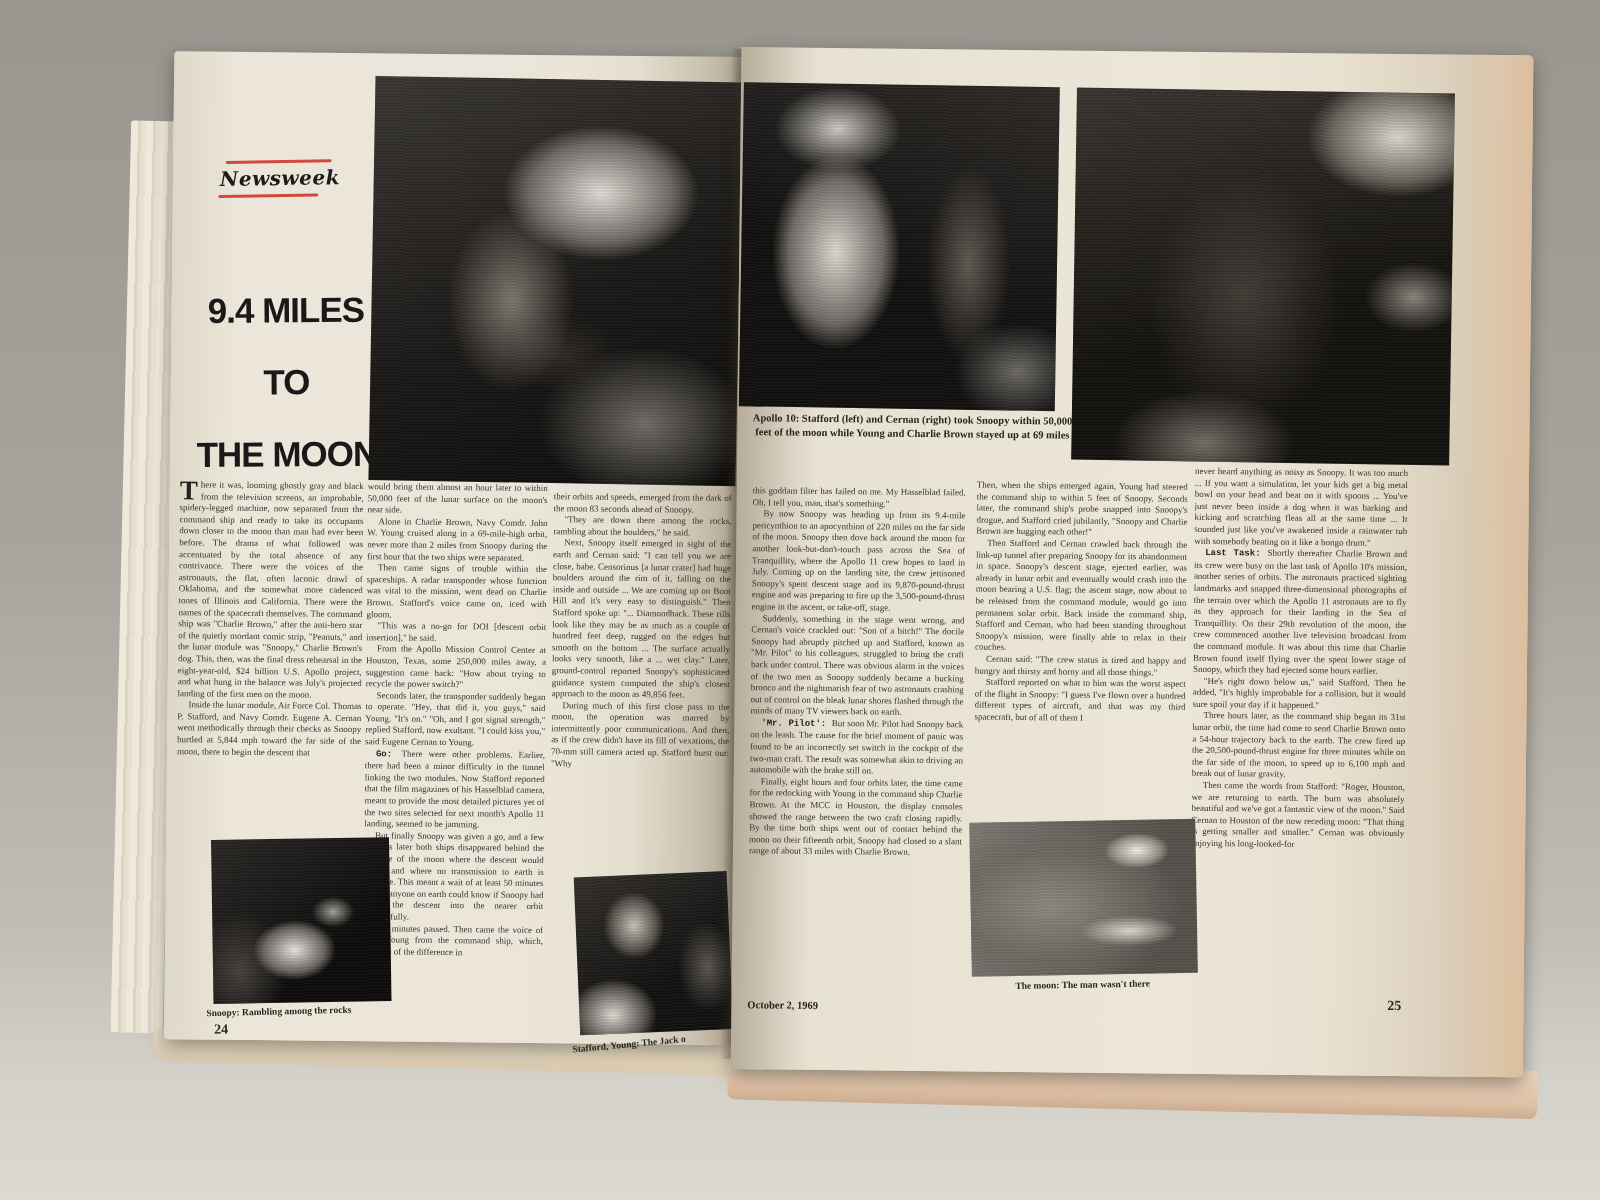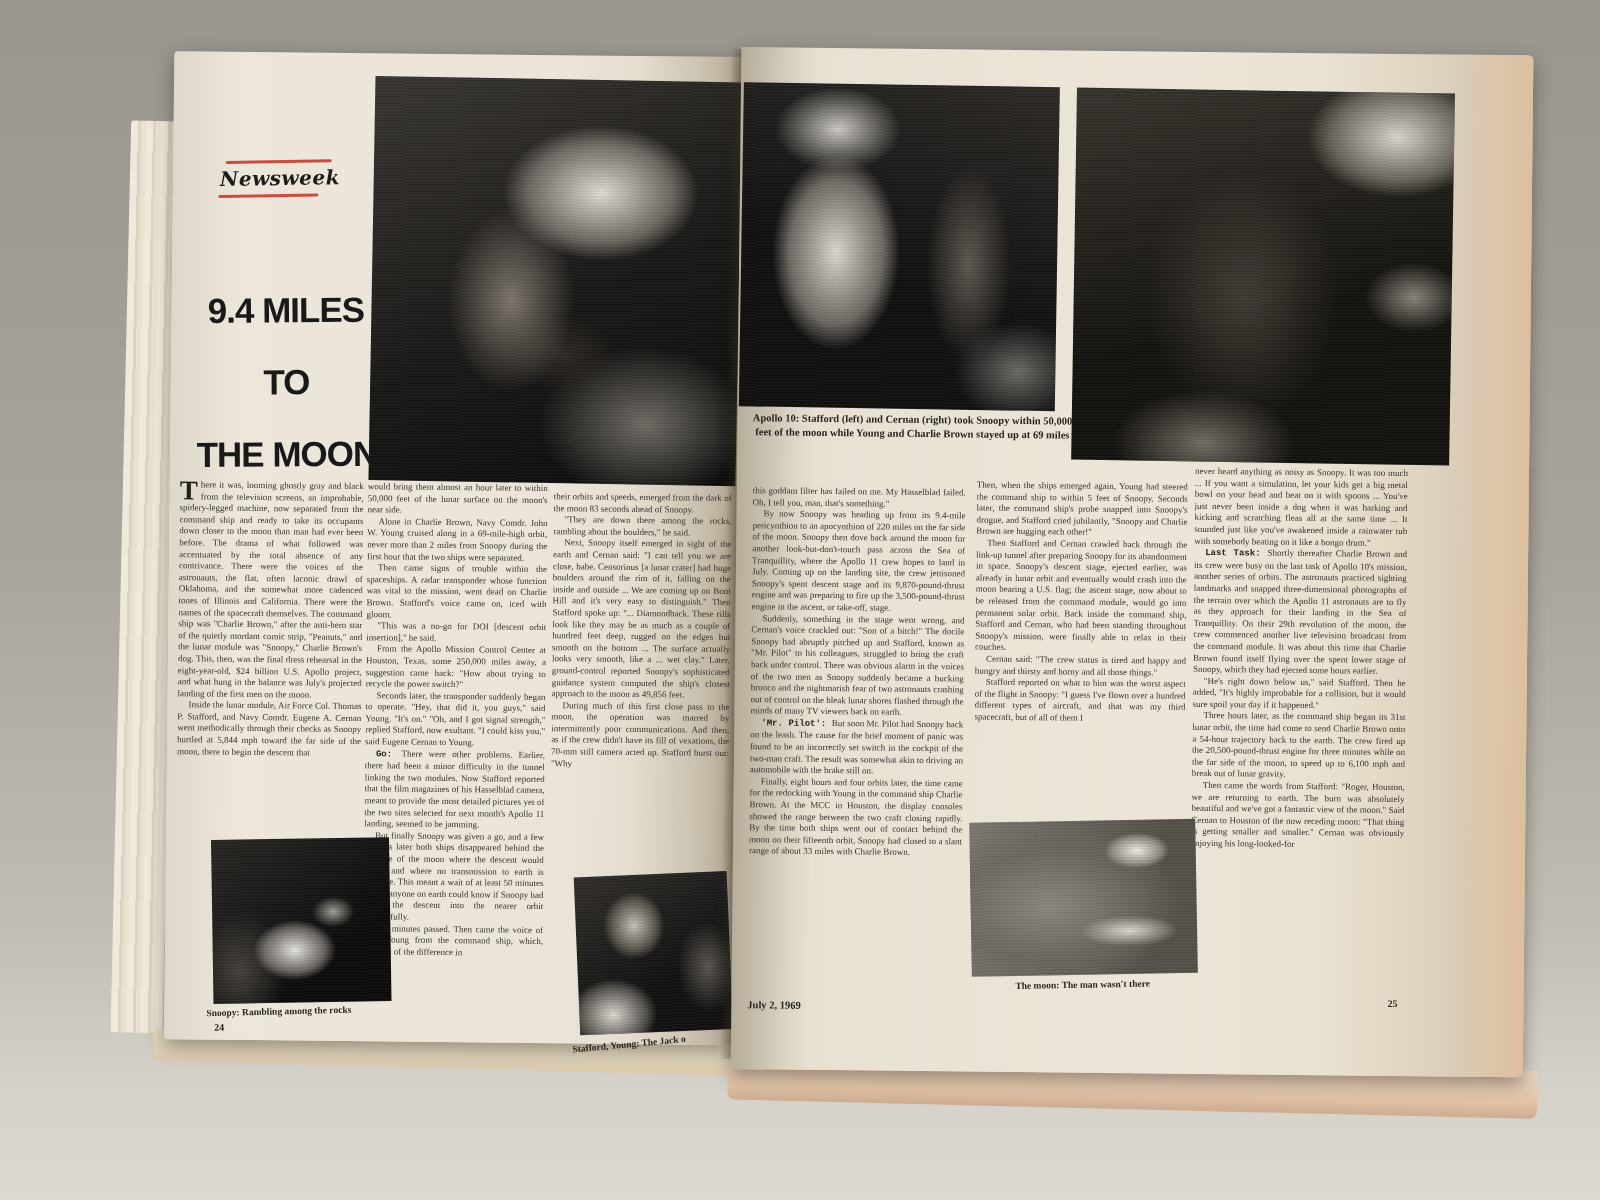--- a/index.html
+++ b/index.html
@@ -139,21 +139,21 @@
     font-weight:bold;color:#28261f;font-size:9.5px;line-height:12px;
     position:absolute;overflow:hidden;white-space:nowrap;
   }
   .cap-snoopy{left:42px;top:952px;width:210px;transform:rotate(-2deg);}
   .cap-helmet{left:408px;top:980px;width:158px;transform:rotate(-6deg);}
   .cap-top{
     left:14px;top:364px;width:322px;text-align:center;white-space:normal;
     font-size:10.5px;line-height:14px;
   }
   .cap-moon{left:238px;top:928px;width:226px;text-align:center;transform:rotate(-1.6deg);}
-  .pagenum{position:absolute;font-weight:bold;font-size:10px;color:#2a2822;}
+  .pagenum{position:absolute;font-weight:bold;font-size:14px;color:#2a2822;}
   .pn-left{left:50px;top:970px;transform:rotate(-2deg);}
   .pn-right{left:656px;top:944px;}
   .footer-date{position:absolute;left:16px;top:952px;font-weight:bold;font-size:10.5px;color:#28261f;}
   
   .page.left::before{content:"";position:absolute;inset:0;border-radius:inherit;
     background:linear-gradient(90deg,rgba(120,105,80,0.12) 0%,rgba(0,0,0,0) 12%,rgba(0,0,0,0) 82%,rgba(80,65,40,0.22) 100%);}
   .page.right::before{content:"";position:absolute;inset:0;border-radius:inherit;pointer-events:none;
     background:linear-gradient(90deg,rgba(80,65,40,0.25) 0%,rgba(0,0,0,0) 10%,rgba(0,0,0,0) 75%,rgba(140,110,75,0.18) 100%);}
 </style>
 </head>
@@ -233,17 +233,17 @@
         <p class="noindent">never heard anything as noisy as Snoopy. It was too much ... If you want a simulation, let your kids get a big metal bowl on your head and beat on it with spoons ... You've just never been inside a dog when it was barking and kicking and scratching fleas all at the same time ... It sounded just like you've awakened inside a rainwater tub with somebody beating on it like a bongo drum."</p>
         <p><b>Last Task: </b>Shortly thereafter Charlie Brown and its crew were busy on the last task of Apollo 10's mission, another series of orbits. The astronauts practiced sighting landmarks and snapped three-dimensional photographs of the terrain over which the Apollo 11 astronauts are to fly as they approach for their landing in the Sea of Tranquillity. On their 29th revolution of the moon, the crew commenced another live television broadcast from the command module. It was about this time that Charlie Brown found itself flying over the spent lower stage of Snoopy, which they had ejected some hours earlier.</p>
         <p>"He's right down below us," said Stafford. Then he added, "It's highly improbable for a collision, but it would sure spoil your day if it happened."</p>
         <p>Three hours later, as the command ship began its 31st lunar orbit, the time had come to send Charlie Brown onto a 54-hour trajectory back to the earth. The crew fired up the 20,500-pound-thrust engine for three minutes while on the far side of the moon, to speed up to 6,100 mph and break out of lunar gravity.</p>
         <p>Then came the words from Stafford: "Roger, Houston, we are returning to earth. The burn was absolutely beautiful and we've got a fantastic view of the moon." Said Cernan to Houston of the now receding moon: "That thing is getting smaller and smaller." Cernan was obviously enjoying his long-looked-for</p>
       </div>
 
     <div class="photo photo-moon"></div>
     <div class="caption cap-moon">The moon: The man wasn't there</div>
 
-    <div class="footer-date">July 2, 1969</div>
+    <div class="footer-date">October 2, 1969</div>
     <div class="pagenum pn-right">25</div>
     <div class="edge-right"></div>
   </div>
 </div>
 
 </body></html>

